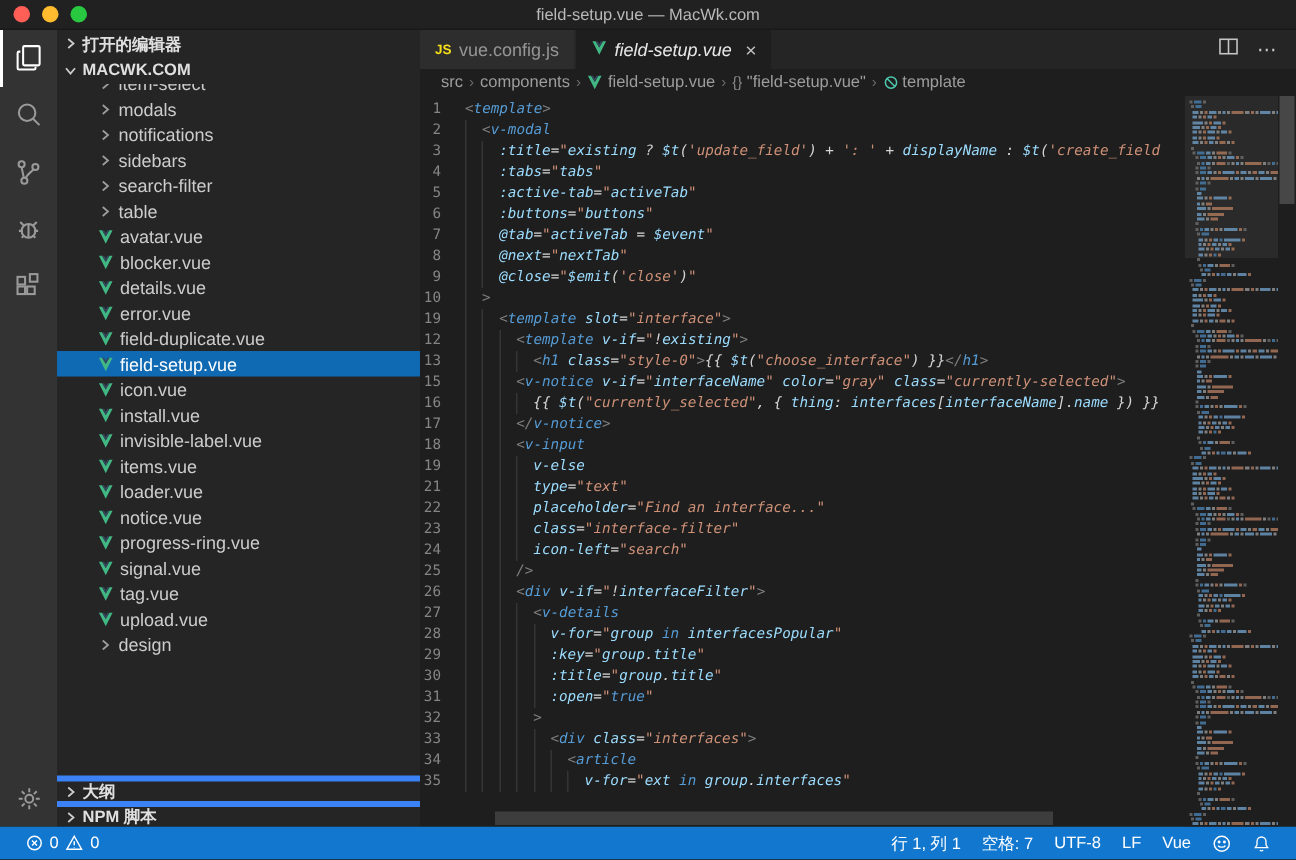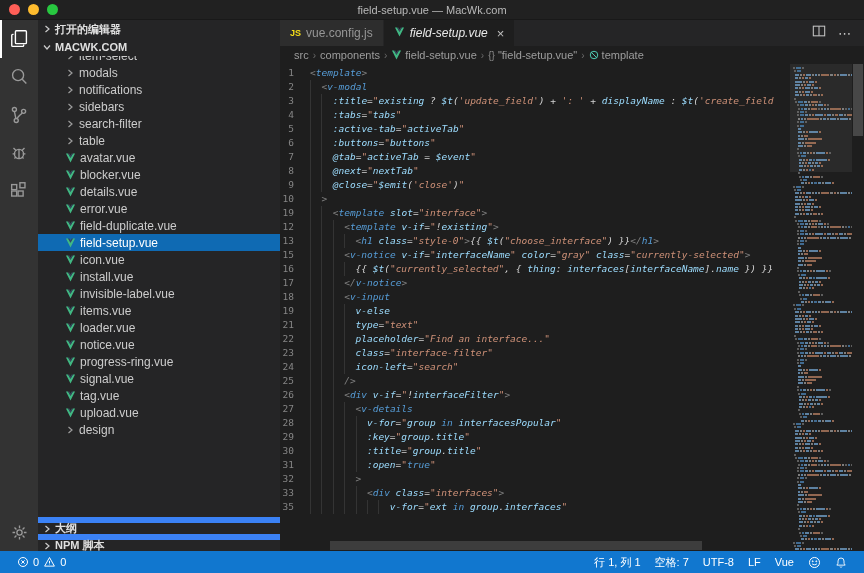--- a/index.html
+++ b/index.html
@@ -24,21 +24,21 @@
   .ab-icon.active { border-left:2px solid #ffffff; }
   .ab-icon.active svg { stroke:#ffffff; }
   .ab-spacer { flex:1; }
 
   
   .sidebar { width:242px; background:#252526; flex-shrink:0; display:flex; flex-direction:column;
     color:#cccccc; overflow:hidden; }
   .sb-title { height:26px; line-height:26px; padding-left:20px; font-size:11px; color:#b3b3b3; flex-shrink:0; }
   .sb-section { height:18px; display:flex; align-items:center; gap:3px; padding-left:4px;
     font-size:11px; font-weight:bold; color:#e0e0e0; flex-shrink:0; }
-  .sb-section.bordered { border-top:6px solid #3b82f6; height:17px; }
+  .sb-section.bordered { border-top:4px solid #3b82f6; height:17px; }
   .tree { flex:1; overflow:hidden; }
   .row { height:17px; display:flex; align-items:center; cursor:pointer; }
   .row.clipped { height:8px; overflow:hidden; }
   .row.clipped .row-inner { margin-top:-9px; }
   .row-inner { display:flex; align-items:center; gap:4px; padding-left:27px; height:17px; width:100%; }
   .row .lbl { font-size:12px; color:#cccccc; white-space:nowrap; }
   .row.sel { background:#0f6ab3; }
   .row.sel .lbl { color:#ffffff; }
   .chev { width:10px; display:inline-flex; justify-content:center; flex-shrink:0; }
 
@@ -574,20 +574,24 @@
           </div>
           <div class="line">
             <span class="ln">32</span>
             <span class="ltext"><span class="g"></span><span class="g"></span><span class="g"></span><span class="g"></span><span class="tk-p">&gt;</span></span>
           </div>
           <div class="line">
             <span class="ln">33</span>
             <span class="ltext"><span class="g"></span><span class="g"></span><span class="g"></span><span class="g"></span><span class="g"></span><span class="tk-p">&lt;</span><span class="tk-t">div</span><span class="tk-a"> class</span><span class="tk-o">=</span><span class="tk-s">"interfaces"</span><span class="tk-p">&gt;</span></span>
           </div>
           <div class="line">
+            <span class="ln">34</span>
+            <span class="ltext"><span class="g"></span><span class="g"></span><span class="g"></span><span class="g"></span><span class="g"></span><span class="g"></span><span class="tk-p">&lt;</span><span class="tk-t">article</span></span>
+          </div>
+          <div class="line">
             <span class="ln">35</span>
             <span class="ltext"><span class="g"></span><span class="g"></span><span class="g"></span><span class="g"></span><span class="g"></span><span class="g"></span><span class="g"></span><span class="tk-a">v-for</span><span class="tk-o">=</span><span class="tk-s">"</span><span class="tk-e">ext</span><span class="tk-k"> in </span><span class="tk-e">group</span><span class="tk-o">.</span><span class="tk-e">interfaces</span><span class="tk-s">"</span></span>
           </div>
         </div>
       <div class="minimap">
         <div class="mview"></div>
         <div class="mrows">
             <div class="mrow" style="padding-left: 0px;">
               <span class="mtok" style="width: 2px; background: rgb(111, 111, 111);"></span>
               <span class="mtok" style="width: 4.8px; background: rgb(74, 127, 174);"></span>

